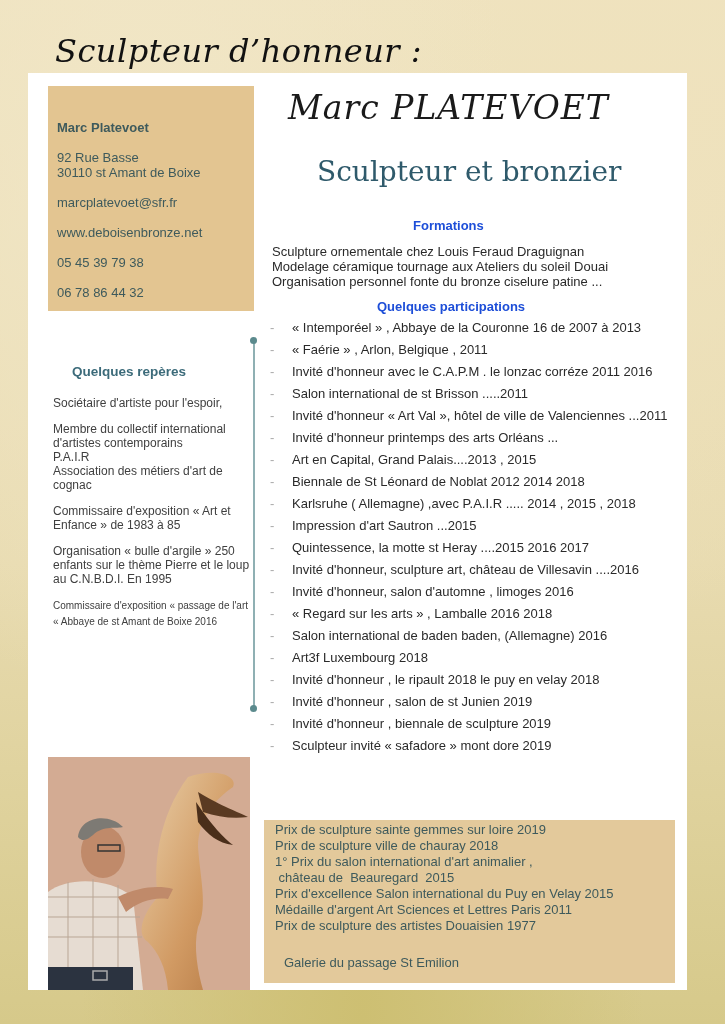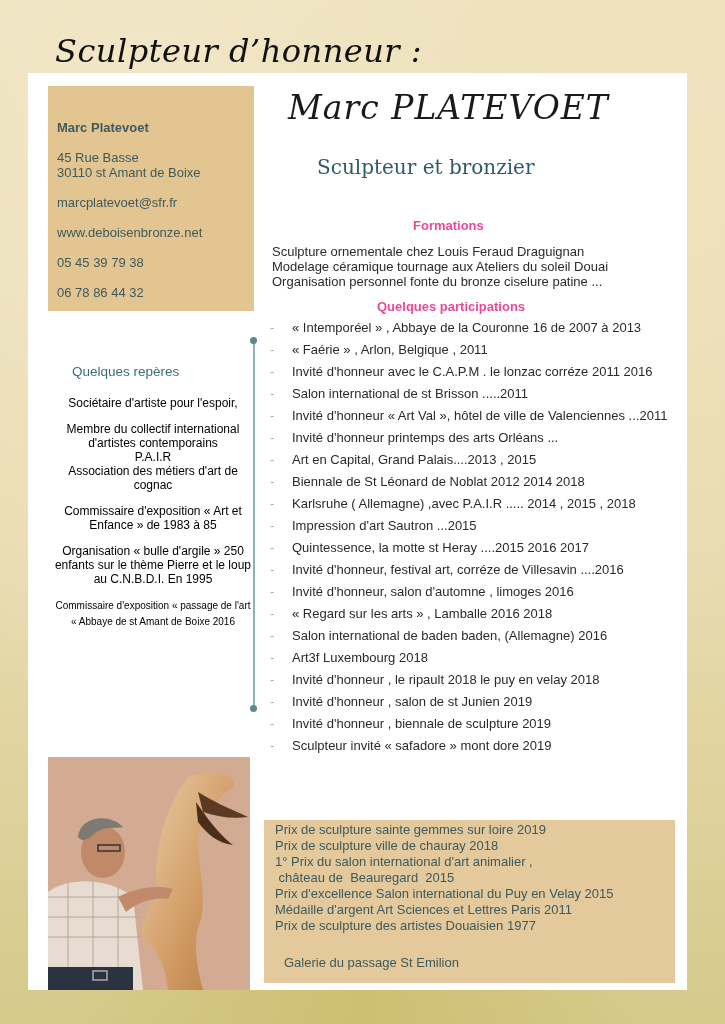--- a/index.html
+++ b/index.html
@@ -30,34 +30,34 @@
   .contact-box .name { font-weight:bold; margin-bottom:15px; }
   .contact-box .line { margin:0; }
   .contact-box .gap { height:15px; }
   .title-name {
     position:absolute; left:288px; top:88px;
     font-family:"DejaVu Serif", serif; font-style:italic;
     font-size:33px; color:#1a1a1a; letter-spacing:1px; white-space:nowrap;
   }
   .subtitle {
     position:absolute; left:317px; top:155px;
-    font-family:"DejaVu Serif", serif; font-size:20px; color:#2f5a6b; white-space:nowrap;
+    font-family:"DejaVu Serif", serif; font-size:28px; color:#2f5a6b; white-space:nowrap;
   }
   .section-head {
-    position:absolute; font-weight:bold; color:#ec4899; font-size:13px; white-space:nowrap;
+    position:absolute; font-weight:bold; color:#1d4ed8; font-size:13px; white-space:nowrap;
   }
   .formations {
     position:absolute; left:272px; top:244px; font-size:13px; line-height:15px; color:#2a2a2a;
   }
   .formations div { white-space:nowrap; }
   .reperes-head {
-    position:absolute; left:72px; top:364px; font-weight:normal; color:#3c6b7a; font-size:13.5px; white-space:nowrap;
+    position:absolute; left:72px; top:364px; font-weight:bold; color:#3c6b7a; font-size:13.5px; white-space:nowrap;
   }
   .reperes {
-    position:absolute; left:53px; top:396px; width:200px; font-size:12px; line-height:14px; color:#000000;text-align:center;
+    position:absolute; left:53px; top:396px; width:200px; font-size:12px; line-height:14px; color:#404040;
   }
   .reperes p { margin:0 0 12px 0; }
   .reperes p.big { font-size:10px; line-height:16px; }
   .timeline-line {
     position:absolute; left:253px; top:340px; width:2px; height:368px; background:#8fb0b3;
   }
   .timeline-dot {
     position:absolute; width:7px; height:7px; border-radius:50%; background:#5b8a8d;
   }
   .participations {
@@ -82,21 +82,21 @@
 </style>
 </head>
 <body>
 
 <div class="headline">Sculpteur d’honneur :</div>
 
 <div class="card"></div>
 
 <div class="contact-box">
   <div class="name">Marc Platevoet</div>
-  <div class="line">45 Rue Basse</div>
+  <div class="line">92 Rue Basse</div>
   <div class="line">30110 st Amant de Boixe</div>
   <div class="gap"></div>
   <div class="line">marcplatevoet@sfr.fr</div>
   <div class="gap"></div>
   <div class="line">www.deboisenbronze.net</div>
   <div class="gap"></div>
   <div class="line">05 45 39 79 38</div>
   <div class="gap"></div>
   <div class="line">06 78 86 44 32</div>
 </div>
@@ -134,21 +134,21 @@
   <li><span class="dash">-</span><span>« Faérie » , Arlon, Belgique , 2011</span></li>
   <li><span class="dash">-</span><span>Invité d'honneur avec le C.A.P.M . le lonzac corréze 2011 2016</span></li>
   <li><span class="dash">-</span><span>Salon international de st Brisson   .....2011</span></li>
   <li><span class="dash">-</span><span>Invité d'honneur  « Art Val »,  hôtel de ville de Valenciennes ...2011</span></li>
   <li><span class="dash">-</span><span>Invité d'honneur  printemps des arts  Orléans ...</span></li>
   <li><span class="dash">-</span><span>Art en Capital, Grand Palais....2013 , 2015</span></li>
   <li><span class="dash">-</span><span>Biennale de St Léonard de Noblat  2012 2014 2018</span></li>
   <li><span class="dash">-</span><span>Karlsruhe ( Allemagne) ,avec P.A.I.R ..... 2014 , 2015 , 2018</span></li>
   <li><span class="dash">-</span><span>Impression d'art Sautron ...2015</span></li>
   <li><span class="dash">-</span><span>Quintessence, la motte st Heray ....2015 2016 2017</span></li>
-  <li><span class="dash">-</span><span>Invité d'honneur, festival art, corréze de Villesavin ....2016</span></li>
+  <li><span class="dash">-</span><span>Invité d'honneur, sculpture art, château de Villesavin ....2016</span></li>
   <li><span class="dash">-</span><span>Invité d'honneur, salon d'automne , limoges  2016</span></li>
   <li><span class="dash">-</span><span>« Regard sur les arts » , Lamballe 2016 2018</span></li>
   <li><span class="dash">-</span><span>Salon international de baden baden, (Allemagne)  2016</span></li>
   <li><span class="dash">-</span><span>Art3f Luxembourg 2018</span></li>
   <li><span class="dash">-</span><span>Invité d'honneur , le ripault 2018  le puy en velay 2018</span></li>
   <li><span class="dash">-</span><span>Invité d'honneur  , salon de st Junien 2019</span></li>
   <li><span class="dash">-</span><span>Invité d'honneur , biennale de sculpture 2019</span></li>
   <li><span class="dash">-</span><span>Sculpteur invité « safadore » mont dore 2019</span></li>
 </ul>
 

